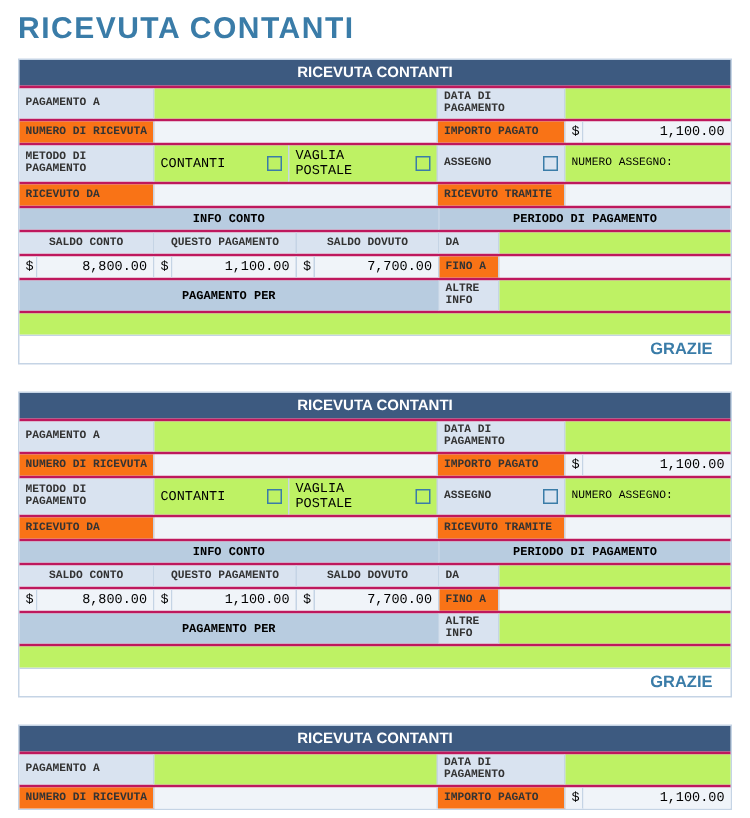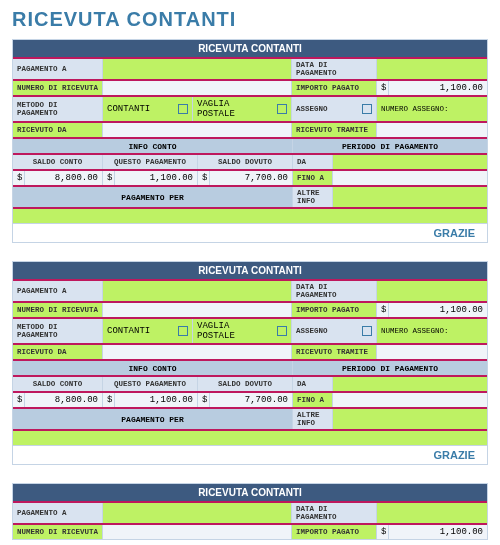--- a/index.html
+++ b/index.html
@@ -4,21 +4,21 @@
 <style>
   * { box-sizing: border-box; margin: 0; padding: 0; }
   body { font-family: Arial, sans-serif; font-size: 9px; background: #fff; width: 500px; }
   .page-title { color: #3a7ca8; font-size: 20px; font-weight: bold; letter-spacing: 1px; padding: 8px 12px 4px; }
   .receipt { margin: 4px 12px 18px; border: 1px solid #c5d4e5; }
   .title-bar { background: #3d5a80; color: #fff; text-align: center; font-weight: bold; font-size: 10px; padding: 3px 0; }
   .row { display: flex; border-top: 2px solid #be185d; min-height: 16px; font-family: Liberation Mono, monospace; }
   .cell { border-right: 1px solid #c5d4e5; padding: 2px 4px; display: flex; align-items: center; }
   .cell:last-child { border-right: none; }
   .hdr-light { background: #d9e3f0; font-weight: bold; font-size: 7.5px; color: #333; }
-  .hdr-blue { background: #bef264; font-weight: bold; font-size: 7.5px; color: #333; }
+  .hdr-blue { background: #f97316; font-weight: bold; font-size: 7.5px; color: #333; }
   .section-hdr { background: #b8cce0; text-align: center; font-weight: bold; font-size: 8px; justify-content: center; }
   .val { background: #bef264; }
   .val-alt { background: #f0f4f9; }
   .cbx { width: 10px; height: 10px; border: 1.5px solid #3a7ca8; display: inline-block; margin-left: 5px; flex-shrink: 0; }
   .flex1 { flex: 1; }
   .thanks { color: #3a7ca8; font-weight: bold; font-size: 11px; text-align: right; padding: 3px 12px; border-top: 1px solid #c5d4e5; }
   .currency { width: 12px; }
   .num { justify-content: flex-end; }
 </style>
 </head>

